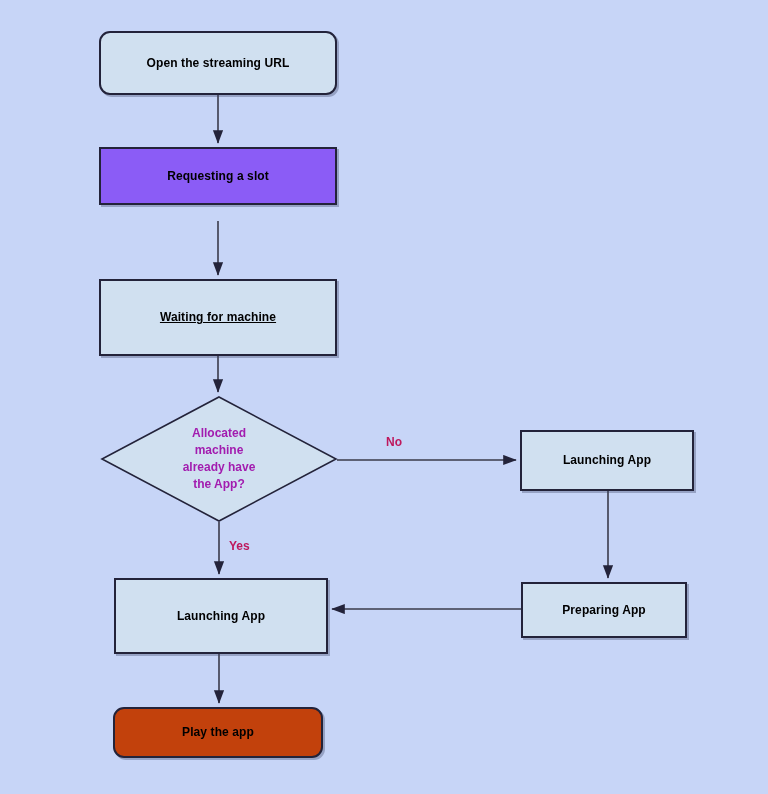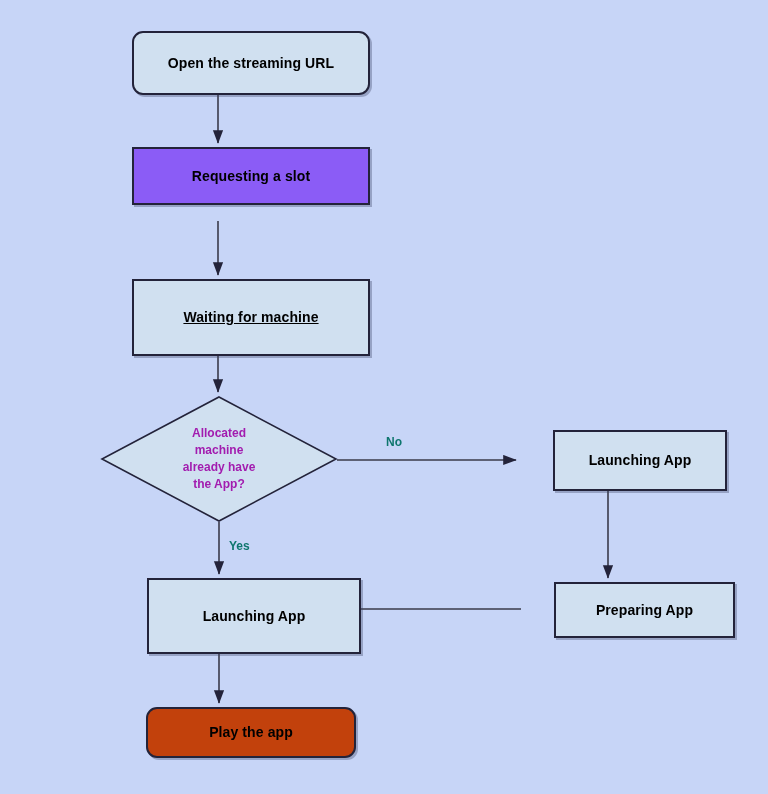--- a/index.html
+++ b/index.html
@@ -32,25 +32,24 @@
     position: absolute;
     box-sizing: border-box;
     background: #d0e0f0;
     border: 2px solid #23233a;
     display: flex;
     align-items: center;
     justify-content: center;
     text-align: center;
     color: #000000;
     font-weight: bold;
-    font-size: 14px;
+    font-size: 12px;
     line-height: 15px;
     letter-spacing: 0.1px;
     box-shadow: 2px 2px 0 rgba(60,70,100,0.35);
-    margin-left: 33px;
   }
   .node.terminator {
     border-radius: 11px;
   }
   .diamond-wrap {
     position: absolute;
     pointer-events: none;
   }
   .diamond-wrap svg {
     position: absolute;
@@ -71,21 +70,21 @@
     font-size: 12px;
     line-height: 17px;
     font-weight: bold;
     color: #a21caf;
     white-space: pre-line;
   }
   .edge-label {
     position: absolute;
     font-size: 12px;
     font-weight: bold;
-    color: #0f766e;
+    color: #be185d;
     white-space: nowrap;
   }
 </style>
 </head>
 <body>
 
 <div id="canvas">
 
   <svg class="edges" viewBox="0 0 768 794" xmlns="http://www.w3.org/2000/svg">
     <defs>
@@ -120,21 +119,21 @@
           <polygon points="118,1 235,63 118,125 1,63" fill="#d0e0f0" stroke="#23233a" stroke-width="1.6"></polygon>
         </svg>
         <div class="diamond-label">Allocated
 machine
 already have
 the App?</div>
       </div>
       <div class="node" style="left: 520px; top: 430px; width: 174px; height: 61px; background: rgb(208, 224, 240); border-color: rgb(35, 35, 58);">
         <span>Launching App</span>
       </div>
-      <div class="node" style="left: 521px; top: 582px; width: 181px; height: 56px; background: rgb(208, 224, 240); border-color: rgb(35, 35, 58);">
+      <div class="node" style="left: 521px; top: 582px; width: 166px; height: 56px; background: rgb(208, 224, 240); border-color: rgb(35, 35, 58);">
         <span>Preparing App</span>
       </div>
       <div class="node" style="left: 114px; top: 578px; width: 214px; height: 76px; background: rgb(208, 224, 240); border-color: rgb(35, 35, 58);">
         <span>Launching App</span>
       </div>
       <div class="node terminator" style="left: 113px; top: 707px; width: 210px; height: 51px; background: #c2410c; border-color: rgb(35, 35, 58);">
         <span>Play the app</span>
       </div>
     </div>
   <div id="edge-label-layer">

